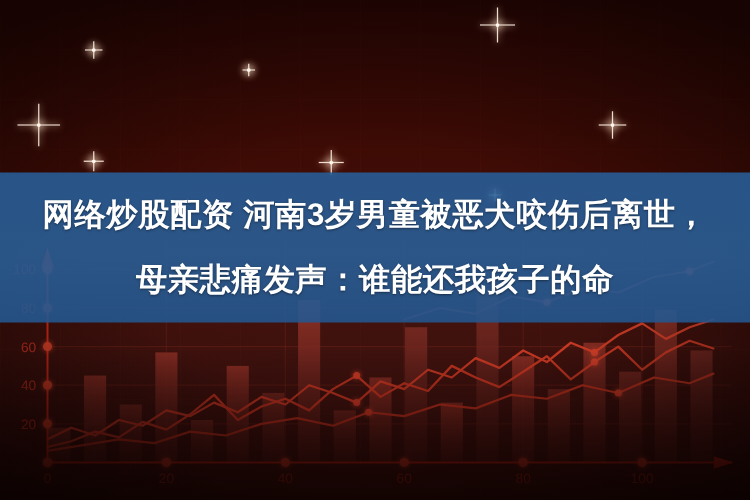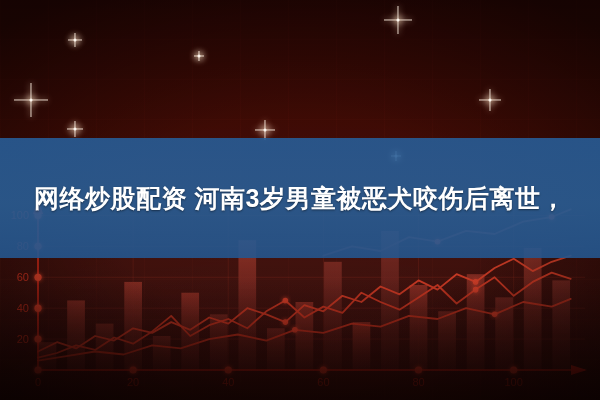--- a/index.html
+++ b/index.html
@@ -220,15 +220,16 @@
       <div class="sparkle" style="left: 395px; top: 155px; width: 1px; height: 1px; --w: 10px; --h: 10px;">
         <i></i>
       </div>
       <div class="sparkle" style="left: 198px; top: 55px; width: 1px; height: 1px; --w: 10px; --h: 10px;">
         <i></i>
       </div>
     </div>
 
   <div id="title-band" style="top:138px;height:120px;">
     <div class="title-line">网络炒股配资 河南3岁男童被恶犬咬伤后离世，</div>
+    <div class="title-line">母亲悲痛发声：谁能还我孩子的命</div>
   </div>
 
 </div>
 
 </body></html>

